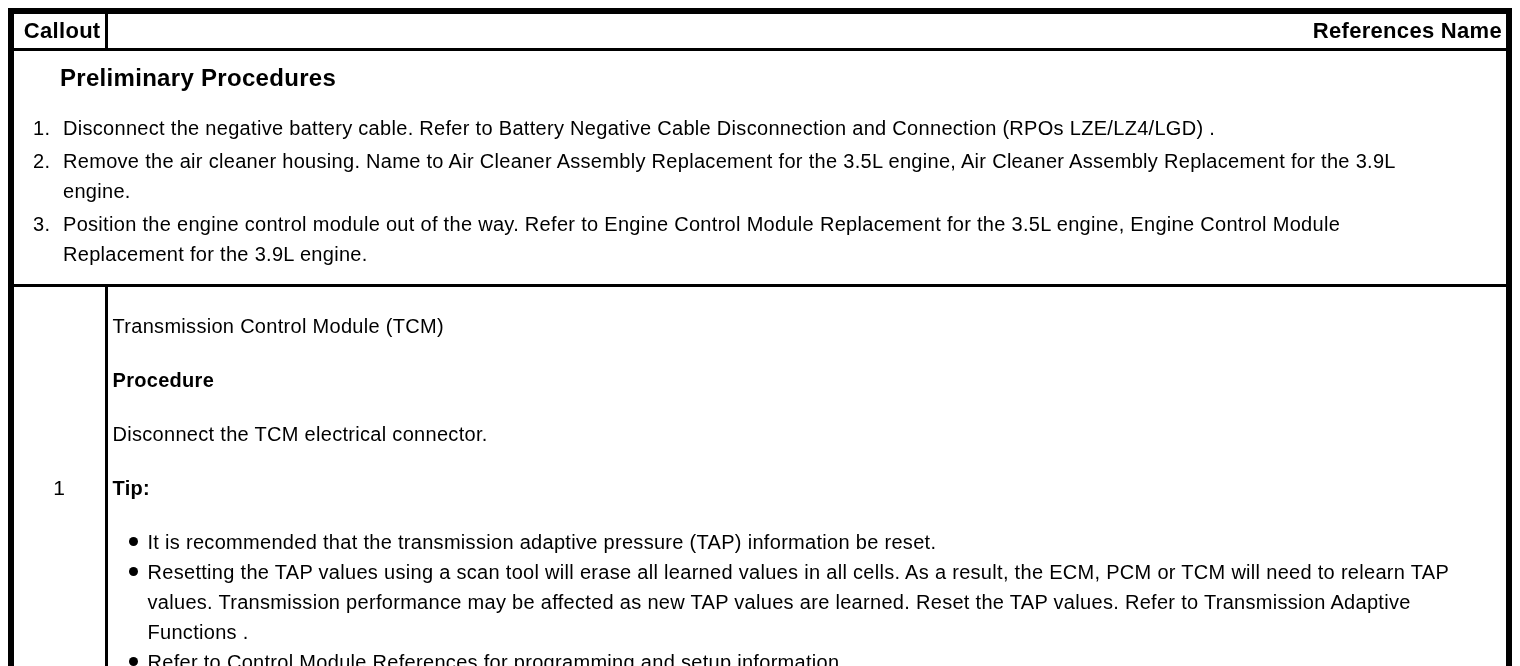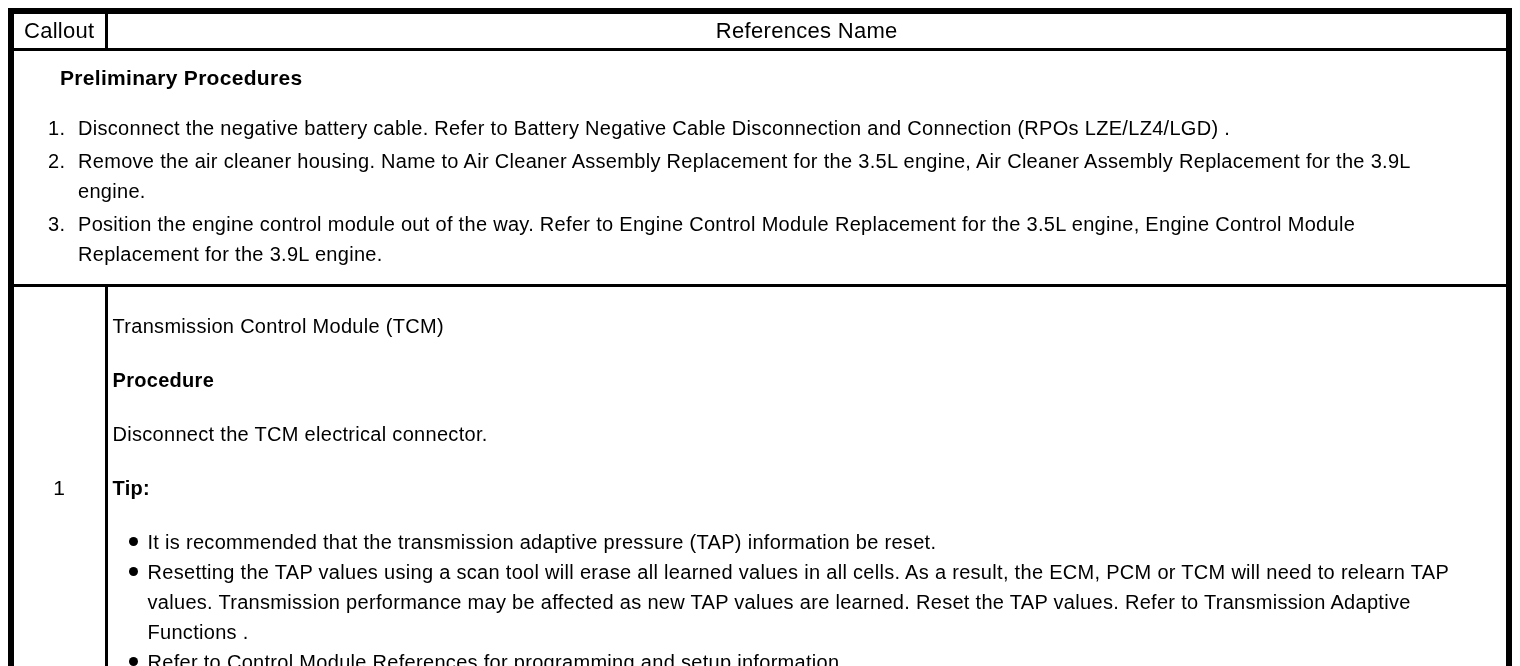--- a/index.html
+++ b/index.html
@@ -30,48 +30,48 @@
   col.callout-col { width: 95px; }
   th, td {
     border: 3px solid #000000;
     padding: 0;
     vertical-align: top;
     background: #ffffff;
   }
   
   th.header-cell {
     font-size: 22px;
-    font-weight: 400;
-    text-align: center;
+    font-weight: 700;
+    text-align: right;
     height: 30px;
     padding: 2px 4px;
     vertical-align: middle;
     line-height: 28px;
   }
   
   td.prelim-cell {
     padding: 12px 85px 12px 0;
     font-size: 20px;
   }
   .prelim-heading {
     font-weight: 700;
-    font-size: 21px;
+    font-size: 24px;
     line-height: 30px;
     margin: 0 0 0 46px;
   }
   ol.prelim-steps {
     list-style: none;
     margin: 20px 0 0 0;
     padding: 0 0 0 49px;
     counter-reset: step;
   }
   ol.prelim-steps > li {
     position: relative;
     line-height: 30px;
-    margin: 0 0 3px 15px;
+    margin: 0 0 3px 0;
     counter-increment: step;
   }
   ol.prelim-steps > li::before {
     content: counter(step) ".";
     position: absolute;
     left: -30px;
     top: 0;
   }
   
   td.callout-cell {

